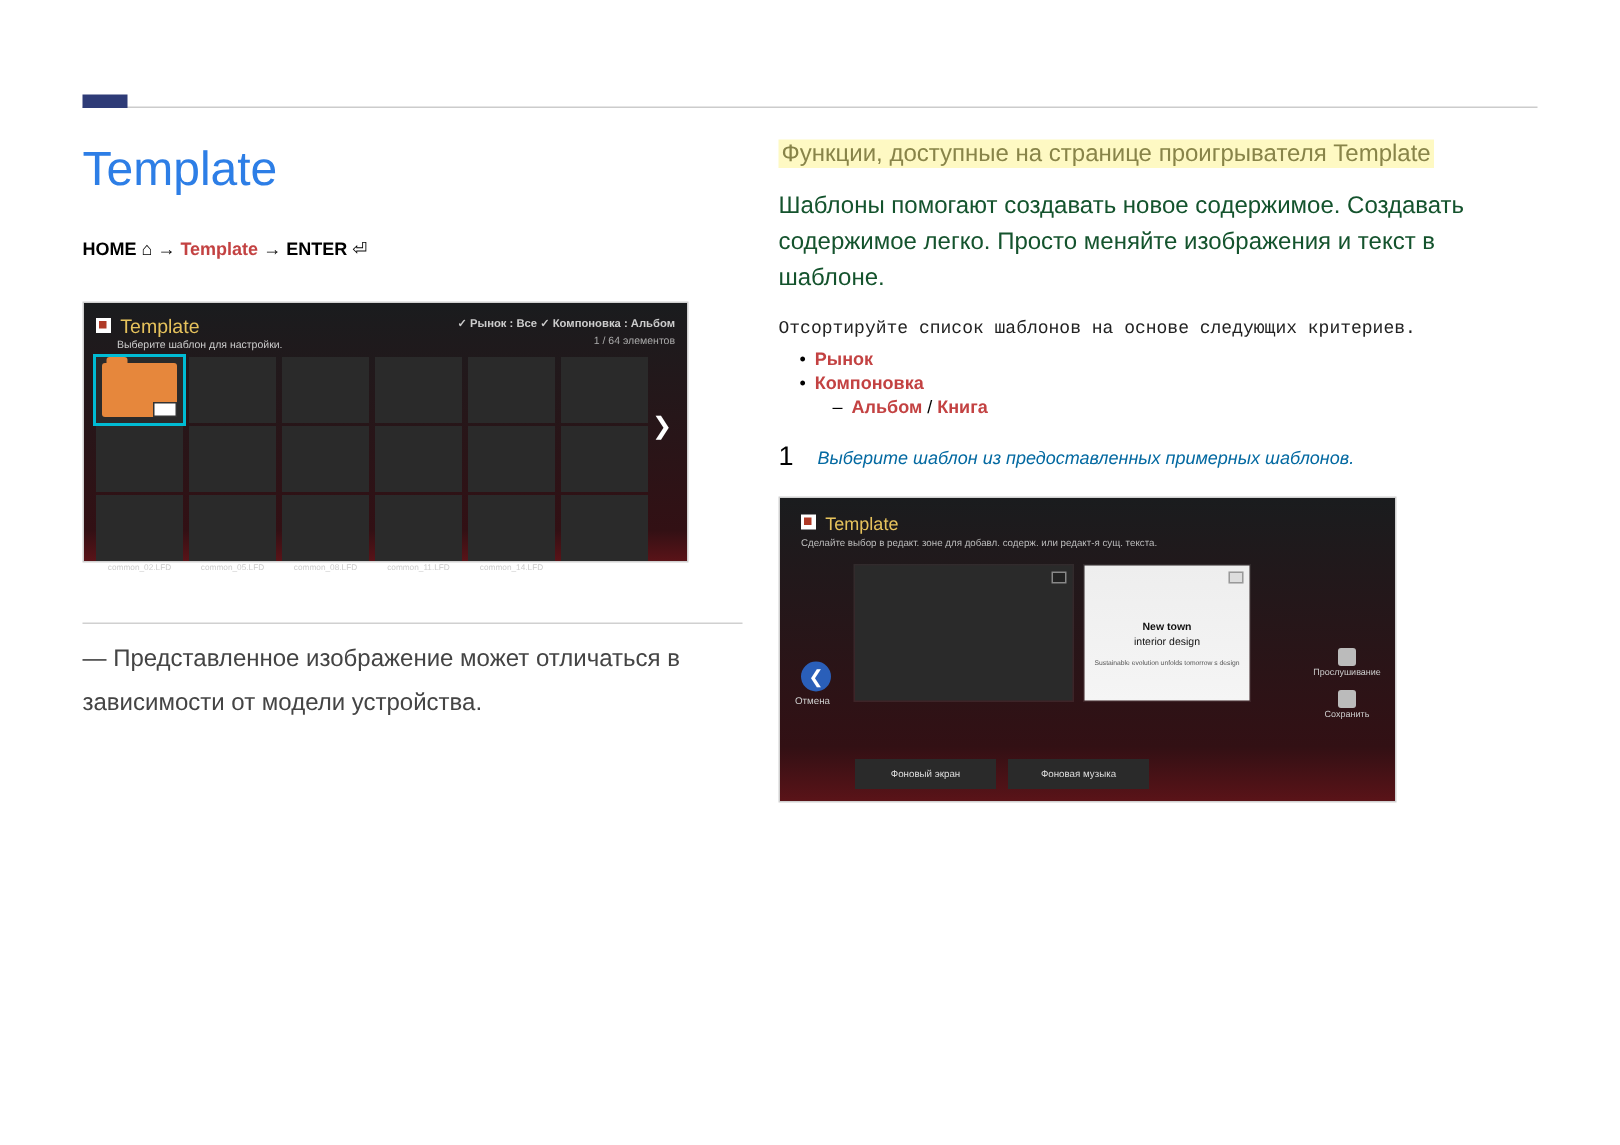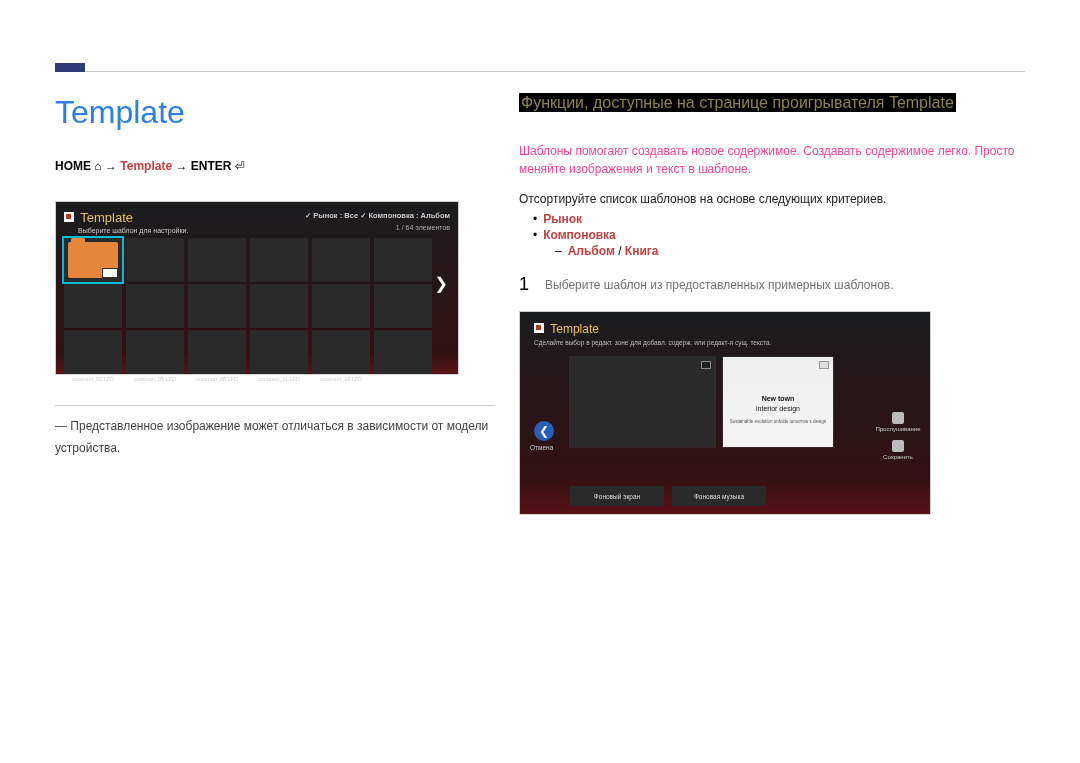--- a/index.html
+++ b/index.html
@@ -156,49 +156,50 @@
   }
   .arrow-next {
     position: absolute;
     right: 10px;
     top: 72px;
     font-size: 16px;
     color: #fff;
   }
 
   .notes {
-    margin-top: 30px;
+    margin-top: 40px;
     border-top: 1px solid #d0d0d0;
     padding-top: 10px;
-    font-size: 12px;
+    font-size: 16px;
     color: #444;
     line-height: 1.8;
   }
   .notes .red { color: #c34242; }
   .notes .dash { color: #444; }
   .notes p { margin-bottom: 2px; }
 
   
   .sec-title {
-    background: #000000;
+    background: #fef9c3;
     display: inline;
     color: #888449;
     font-size: 16px;
     padding: 1px 2px;
   }
   .body-text {
-    margin-top: 30px;
-    font-size: 12px;
-    color: #ec4899;
+    margin-top: 14px;
+    font-size: 16px;
+    color: #14532d;
     line-height: 1.5;
   }
   .body-sub {
     margin-top: 14px;
     font-size: 12px;
     color: #222;
+    font-family: Liberation Mono, monospace;
   }
   .bullets {
     margin-top: 6px;
     margin-left: 14px;
     font-size: 12px;
   }
   .bullets .b1 {
     color: #c34242;
     font-weight: bold;
     margin-top: 2px;
@@ -218,22 +219,23 @@
     align-items: flex-start;
     gap: 16px;
     margin-top: 16px;
   }
   .step-num {
     font-size: 18px;
     color: #000;
   }
   .step-text {
     font-size: 12px;
-    color: #737373;
+    color: #0369a1;
     padding-top: 4px;
+    font-style: italic;
   }
 
   
   .scr2 {
     width: 412px;
     height: 204px;
     background: linear-gradient(to bottom, #1a1c1e 0%, #321014 82%, #5a1318 100%);
     border: 1px solid #d0d0d0;
     margin-top: 16px;
     position: relative;

